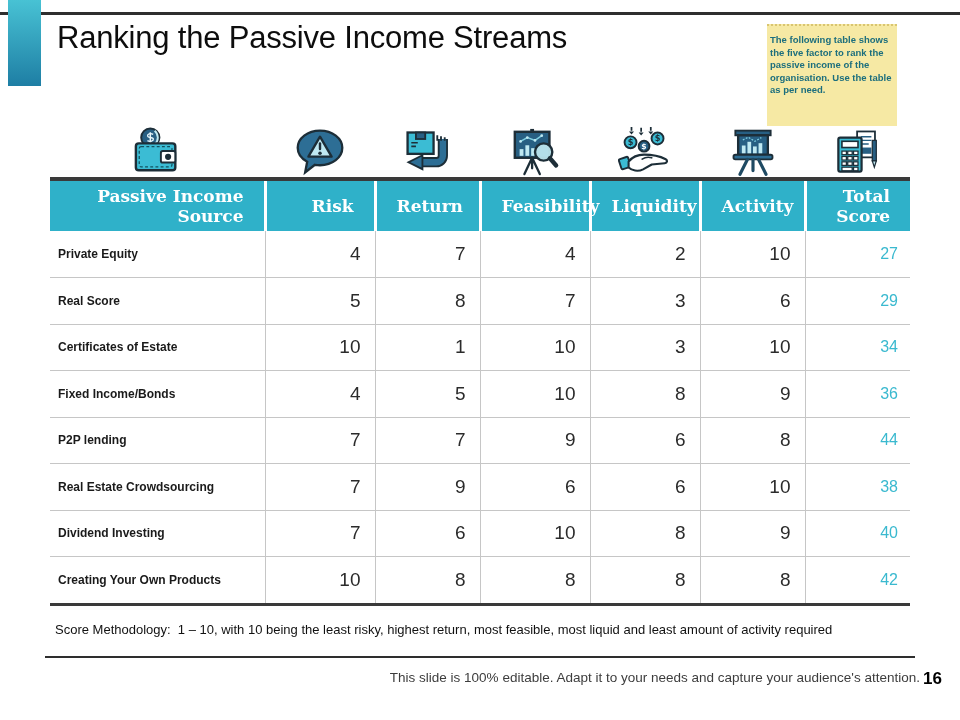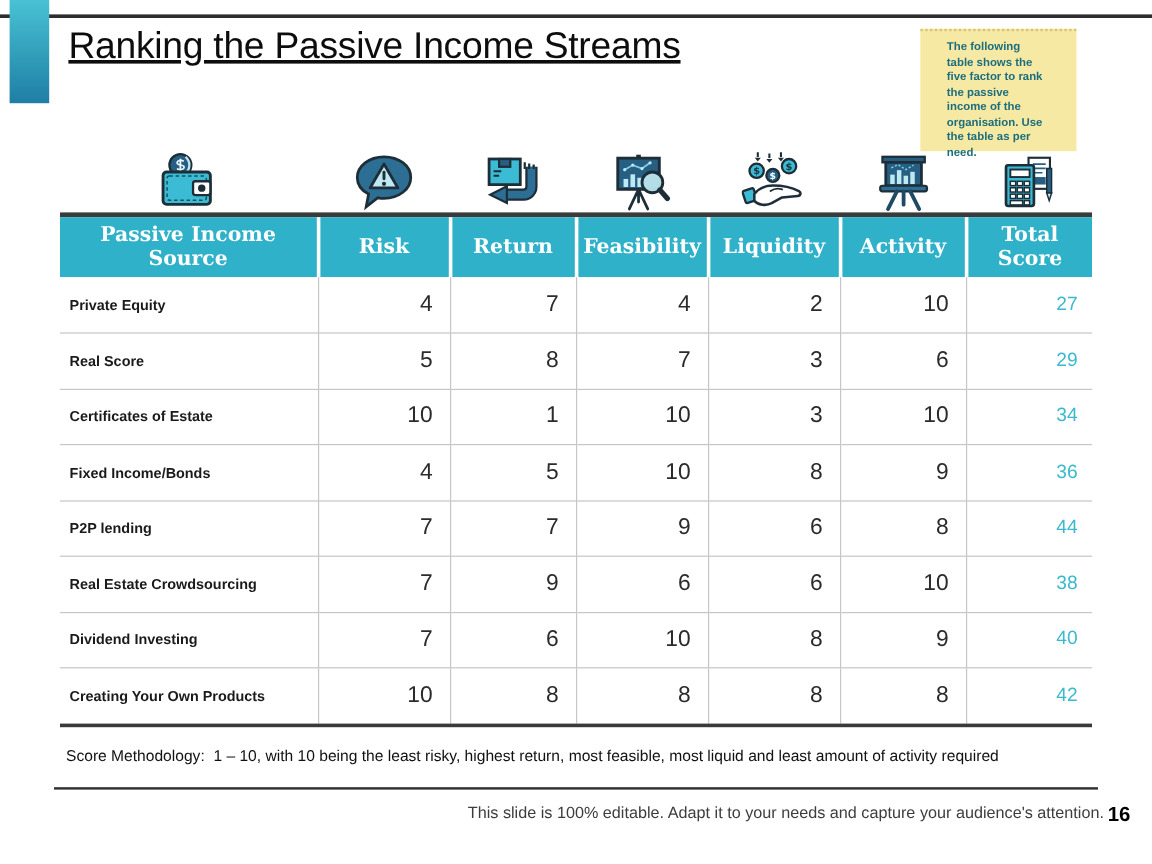--- a/index.html
+++ b/index.html
@@ -6,36 +6,36 @@
   *{box-sizing:border-box;}
   .slide{
     position:relative;width:960px;height:720px;margin:0 auto;
     background:#ffffff;overflow:hidden;
     font-family:"Liberation Sans",sans-serif;color:#1a1a1a;
   }
   .top-line{position:absolute;left:0;top:12px;width:960px;height:3px;background:#2e2e2e;}
   .accent-bar{position:absolute;left:8px;top:0;width:33px;height:86px;
     background:linear-gradient(to bottom,#48c2d4,#1e7ea4);}
   .title{position:absolute;left:57px;top:20px;width:700px;
-    font-size:31px;font-weight:400;color:#0d0d0d;letter-spacing:-.2px;text-decoration:underline;}
+    font-size:31px;font-weight:400;color:#0d0d0d;letter-spacing:-.2px;}
   .note-box{position:absolute;left:767px;top:24px;width:130px;height:102px;
-    background:#f6e9a4;padding:8px 22px;border-top:2px dotted #d9c570;}
+    background:#f6e9a4;padding:8px 3px;border-top:2px dotted #d9c570;}
   .note-box p{margin:0;font-size:9.5px;line-height:1.32;font-weight:600;color:#1c6e7d;}
   .icons-row{position:absolute;left:50px;top:120px;width:860px;height:57px;display:flex;}
   .icon-cell{display:flex;align-items:flex-end;justify-content:center;height:57px;}
   .icon-cell svg{display:block;}
   .c0{width:215px;} .c1{width:110px;} .c2{width:105px;} .c3{width:110px;}
   .c4{width:110px;} .c5{width:105px;} .c6{width:105px;}
   .table-rule-top{position:absolute;left:50px;top:177px;width:860px;height:4px;background:#3a3a3a;}
   .table-rule-bottom{position:absolute;left:50px;top:603px;width:860px;height:3px;background:#3a3a3a;}
   table.rank{position:absolute;left:50px;top:181px;width:860px;border-collapse:collapse;table-layout:fixed;}
   table.rank th{
     background:#2fb1c9;color:#ffffff;height:50px;
     font-family:"DejaVu Serif","Liberation Serif",serif;font-weight:bold;font-size:17px;
-    border-left:3px solid #ffffff;vertical-align:middle;text-align:center;padding:0 4px;}
+    border-left:3px solid #ffffff;vertical-align:middle;text-align:right;padding:0 20px;}
   table.rank th:first-child{border-left:none;}
   table.rank td{height:46.5px;border:1px solid #c6c6c6;vertical-align:middle;background:#fff;}
   table.rank tr td:first-child{border-left:none;}
   table.rank tr td:last-child{border-right:none;}
   table.rank tr:first-child td{border-top:none;}
   table.rank tr:last-child td{border-bottom:none;}
   td.src{font-size:12px;font-weight:bold;color:#1a1a1a;padding-left:8px;text-align:left;}
   td.num{font-size:19px;color:#2b2b2b;text-align:right;padding-right:14px;font-weight:400;}
   td.total{font-size:16px;font-weight:normal;color:#3ab9cf;text-align:right;padding-right:12px;}
   .methodology{position:absolute;left:55px;top:622px;width:860px;

